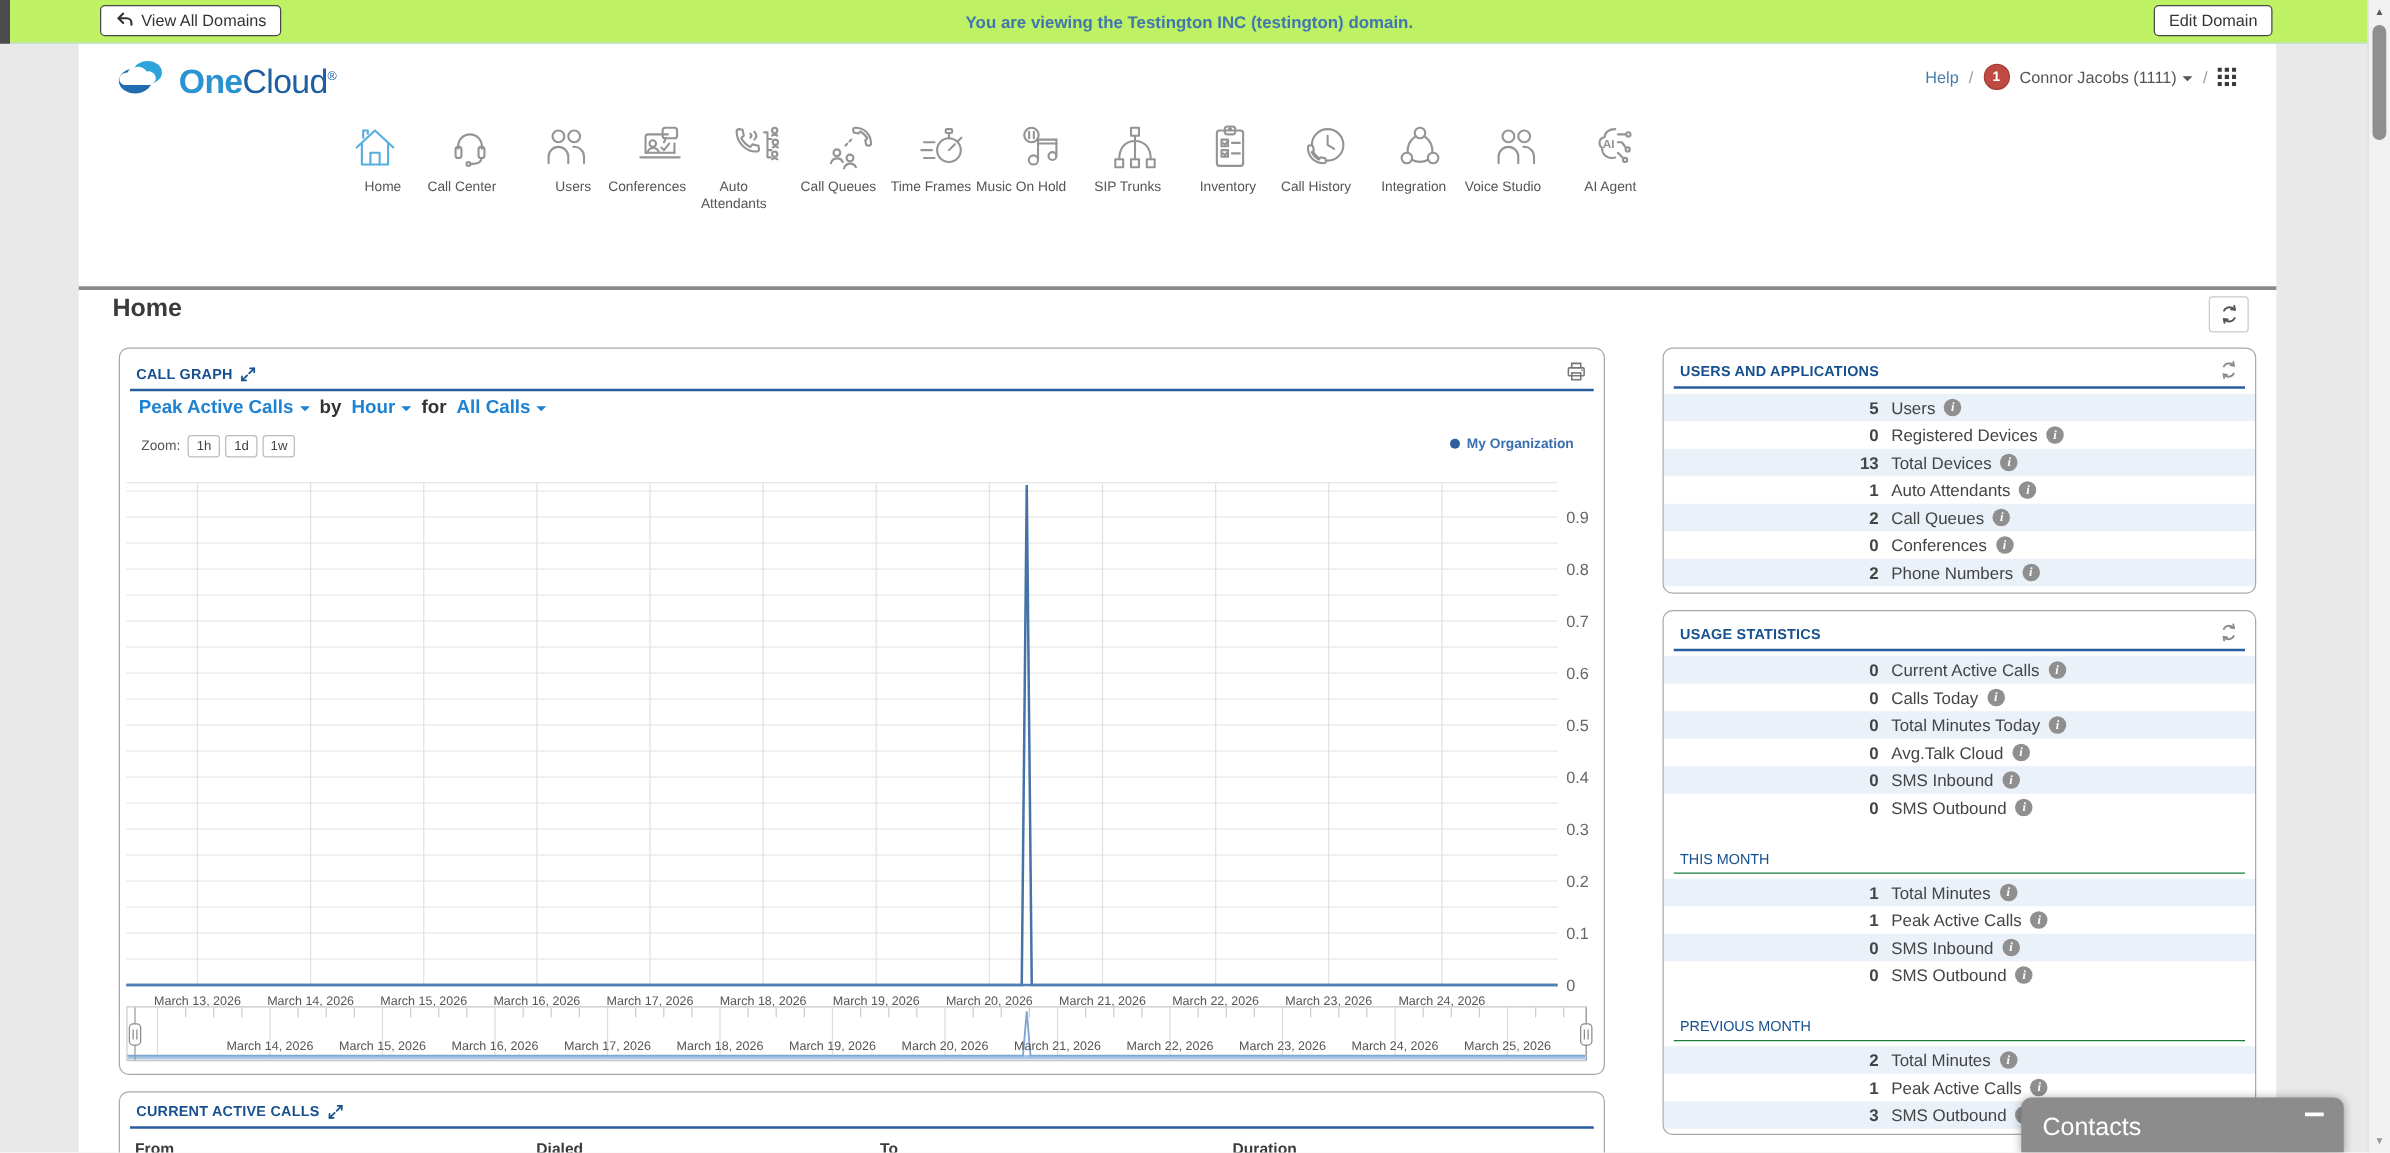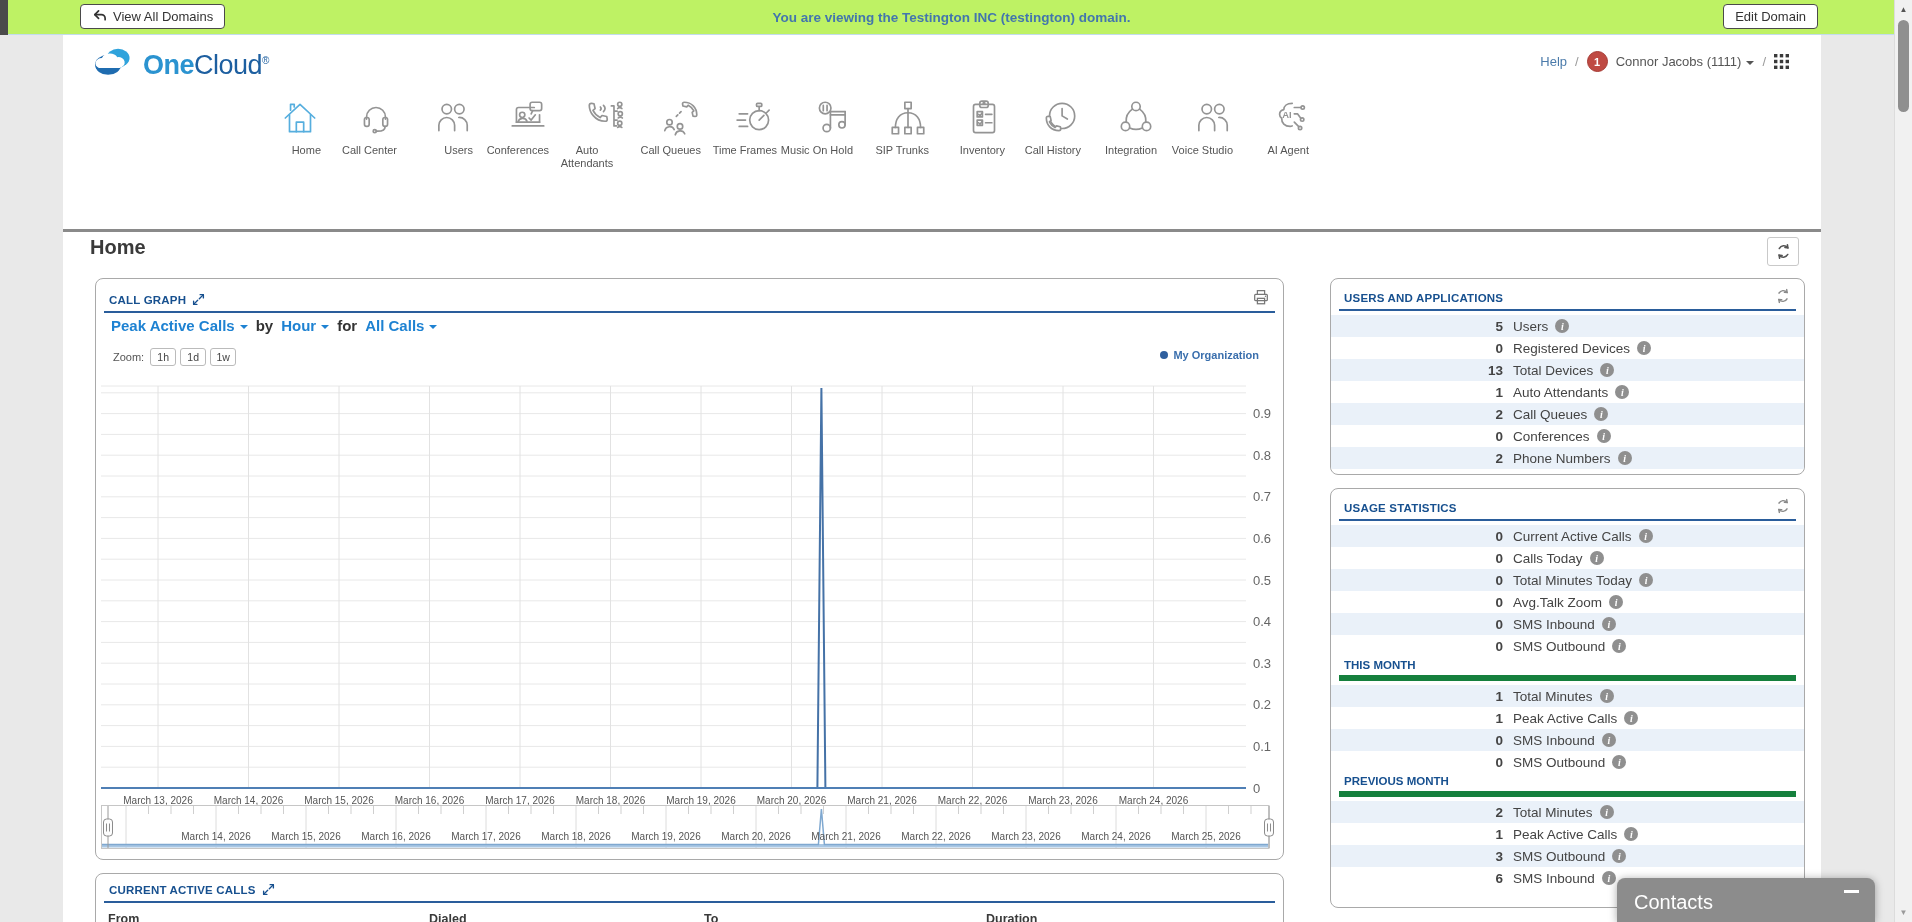--- a/index.html
+++ b/index.html
@@ -80,22 +80,22 @@
   .aylbl{font-size:13px;fill:#666}
   
   .stat-rows{margin-top:4px}
   .stat-row{height:22px;font-size:13.5px;color:#444;display:flex;align-items:center}
   .stat-row.alt{background:#eaf1f9}
   .stat-value{width:172px;text-align:right;font-weight:bold;flex:none}
   .stat-label{margin-left:10px}
   .info{width:14px;height:14px;border-radius:50%;background:#8f8f8f;color:#fff;font-size:10px;
         font-weight:bold;font-family:"Liberation Serif",serif;font-style:italic;display:inline-flex;
         align-items:center;justify-content:center;margin-left:7px;cursor:pointer;flex:none}
-  .sub-head{margin:1px 8px 0;padding:1px 5px 4px;font-size:11.5px;font-weight:bold;color:#17508f;
-            border-bottom:6px solid #15803d}
+  .sub-head{margin:24px 8px 0;padding:1px 5px 4px;font-size:11.5px;font-weight:normal;color:#17508f;
+            border-bottom:1px solid #15803d}
   
   .cols{position:relative;height:22px;margin-top:9px}
   .col{position:absolute;font-size:12.5px;font-weight:bold;color:#3a3a3a}
   
   .contacts{position:absolute;left:1617px;top:878px;width:258px;height:44px;background:#8c8c8c;
             border-radius:8px 8px 0 0;box-shadow:0 1px 8px rgba(0,0,0,.35);color:#fff;z-index:60;cursor:pointer}
   .contacts-title{position:absolute;left:17px;top:13px;font-size:20px}
   .contacts-min{position:absolute;right:16px;top:12px;width:15px;height:3px;background:#fff;cursor:pointer}
 </style>
 </head>
@@ -614,21 +614,21 @@
           <span class="stat-label">Calls Today</span>
           <span class="info">i</span>
         </div>
         <div class="stat-row alt">
           <span class="stat-value">0</span>
           <span class="stat-label">Total Minutes Today</span>
           <span class="info">i</span>
         </div>
         <div class="stat-row">
           <span class="stat-value">0</span>
-          <span class="stat-label">Avg.Talk Zoom</span>
+          <span class="stat-label">Avg.Talk Cloud</span>
           <span class="info">i</span>
         </div>
         <div class="stat-row alt">
           <span class="stat-value">0</span>
           <span class="stat-label">SMS Inbound</span>
           <span class="info">i</span>
         </div>
         <div class="stat-row">
           <span class="stat-value">0</span>
           <span class="stat-label">SMS Outbound</span>

